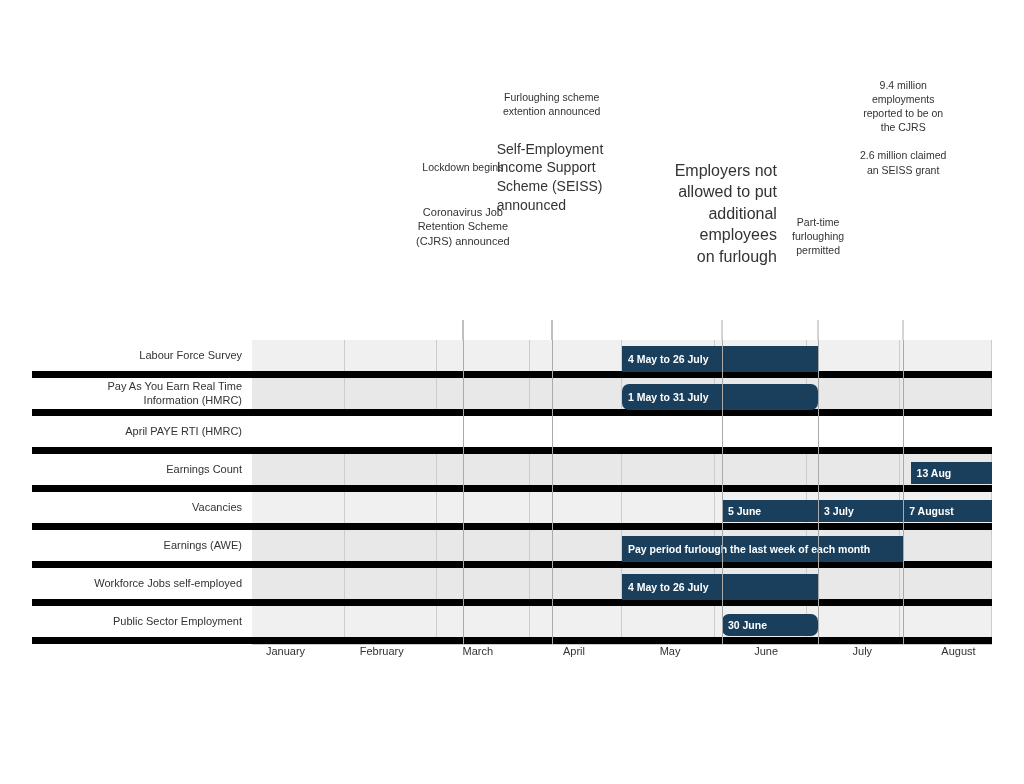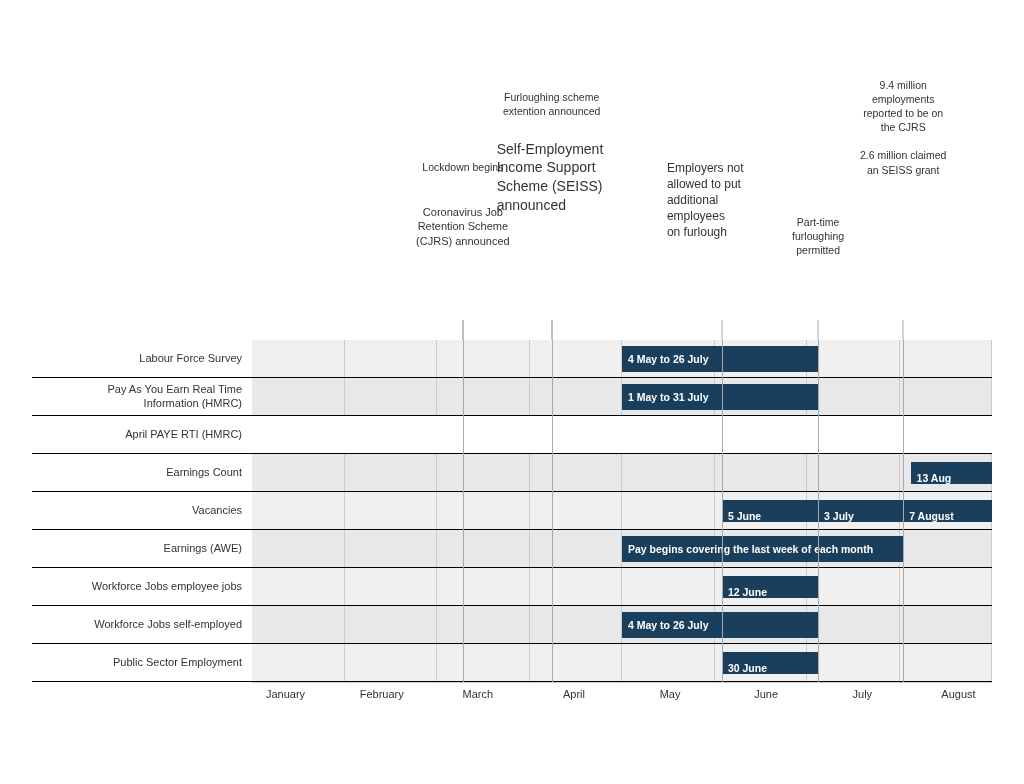--- a/index.html
+++ b/index.html
@@ -25,21 +25,21 @@
       margin: 0 auto;
     }
     
     .chart-rows {
       position: relative;
     }
     .chart-row {
       display: flex;
       align-items: center;
       height: 38px;
-      border-bottom: 1px solid #000000;
+      border-bottom: 7px solid #000000;
     }
     .chart-row:nth-child(odd) .row-cells {
       background: #f0f0f0;
     }
     .chart-row:nth-child(even) .row-cells {
       background: #e8e8e8;
     }
     .row-label {
       width: 220px;
       min-width: 220px;
@@ -80,36 +80,34 @@
       white-space: nowrap;
     }
     .bar-label {
       color: #fff;
       font-size: 10.5px;
       font-weight: bold;
     }
     .bar-sm {
       top: 8px;
       height: 22px;
-      align-items: flex-end;
     }
     
     .vline {
       position: absolute;
       top: 0;
       width: 1px;
       background: #aaa;
       pointer-events: none;
     }
     
     .x-axis {
       display: flex;
       margin-left: 220px;
       border-top: 1px solid #ccc;
-      padding-top: 5px;
       gap: 29px;
     }
     .x-axis-label {
       flex: 1;
       text-align: center;
       font-size: 11px;
       color: #333;
     }
     
     .ann-wrapper {
@@ -131,21 +129,21 @@
   <div class="ann-wrapper" id="ann-wrapper">
 
   <div style="position: absolute; left: 28.5%; top: 100px; transform: translateX(-50%); text-align: center; font-size: 10.5px; line-height: 1.35; color: rgb(51, 51, 51); width: 110px;">Lockdown begins</div>
       <div style="position: absolute; left: 28.5%; top: 260px; height: 20px; width: 1px; background: rgb(170, 170, 170); transform: translateX(-50%);"></div>
       <div style="position: absolute; left: 28.5%; top: 145px; transform: translateX(-50%); text-align: center; font-size: 11px; line-height: 1.35; color: rgb(51, 51, 51); width: 110px;">Coronavirus Job<br>Retention Scheme<br>(CJRS) announced</div>
       <div style="position: absolute; left: 28.5%; top: 260px; height: 20px; width: 1px; background: rgb(170, 170, 170); transform: translateX(-50%);"></div>
       <div style="position: absolute; left: 40.5%; top: 80px; transform: translateX(-50%); text-align: left; font-size: 14px; line-height: 1.35; color: rgb(51, 51, 51); width: 110px;">Self-Employment<br>Income Support<br>Scheme (SEISS)<br>announced</div>
       <div style="position: absolute; left: 40.5%; top: 260px; height: 20px; width: 1px; background: rgb(170, 170, 170); transform: translateX(-50%);"></div>
       <div style="position: absolute; left: 40.5%; top: 30px; transform: translateX(-50%); text-align: center; font-size: 10.5px; line-height: 1.35; color: rgb(51, 51, 51); width: 110px;">Furloughing scheme<br>extention announced</div>
       <div style="position: absolute; left: 40.5%; top: 260px; height: 20px; width: 1px; background: rgb(170, 170, 170); transform: translateX(-50%);"></div>
-      <div style="position: absolute; left: 63.5%; top: 100px; transform: translateX(-50%); text-align: left; font-size: 12px; line-height: 1.35; color: rgb(51, 51, 51); width: 110px;">Employers not<br>allowed to put<br>additional<br>employees<br>on furlough</div>
+      <div style="position: absolute; left: 63.5%; top: 100px; transform: translateX(-50%); text-align: right; font-size: 16px; line-height: 1.35; color: rgb(51, 51, 51); width: 110px;">Employers not<br>allowed to put<br>additional<br>employees<br>on furlough</div>
       <div style="position: absolute; left: 63.5%; top: 260px; height: 20px; width: 1px; background: rgb(170, 170, 170); transform: translateX(-50%);"></div>
       <div style="position: absolute; left: 76.5%; top: 155px; transform: translateX(-50%); text-align: center; font-size: 10.5px; line-height: 1.35; color: rgb(51, 51, 51); width: 110px;">Part-time<br>furloughing<br>permitted</div>
       <div style="position: absolute; left: 76.5%; top: 260px; height: 20px; width: 1px; background: rgb(170, 170, 170); transform: translateX(-50%);"></div>
       <div style="position: absolute; left: 88%; top: 18px; transform: translateX(-50%); text-align: center; font-size: 10.5px; line-height: 1.35; color: rgb(51, 51, 51); width: 110px;">9.4 million employments<br>reported to be on<br>the CJRS<br><br>2.6 million claimed<br>an SEISS grant</div>
       <div style="position: absolute; left: 88%; top: 260px; height: 20px; width: 1px; background: rgb(170, 170, 170); transform: translateX(-50%);"></div>
     </div>
 
   <div class="chart-rows" id="chart-rows" style="position: relative;">
 
   <div class="chart-row">
@@ -171,21 +169,21 @@
         <div class="row-cells">
           <div class="cell" style="background: rgb(232, 232, 232);"></div>
           <div class="cell" style="background: rgb(232, 232, 232);"></div>
           <div class="cell" style="background: rgb(232, 232, 232);"></div>
           <div class="cell" style="background: rgb(232, 232, 232);"></div>
           <div class="cell" style="background: rgb(232, 232, 232);"></div>
           <div class="cell" style="background: rgb(232, 232, 232);"></div>
           <div class="cell" style="background: rgb(232, 232, 232);"></div>
           <div class="cell" style="background: rgb(232, 232, 232);"></div>
           <div class="bar-container">
-            <div class="bar" style="left: 50%; width: 26.5%;">
+            <div class="bar" style="left: 50%; width: 26.5%; border-radius: 7px;">
               <span class="bar-label">1 May to 31 July</span>
             </div>
           </div>
         </div>
       </div>
       <div class="chart-row">
         <div class="row-label">April PAYE RTI (HMRC)</div>
       </div>
       <div class="chart-row">
         <div class="row-label">Earnings Count</div>
@@ -235,39 +233,21 @@
           <div class="cell" style="background: rgb(232, 232, 232);"></div>
           <div class="cell" style="background: rgb(232, 232, 232);"></div>
           <div class="cell" style="background: rgb(232, 232, 232);"></div>
           <div class="cell" style="background: rgb(232, 232, 232);"></div>
           <div class="cell" style="background: rgb(232, 232, 232);"></div>
           <div class="cell" style="background: rgb(232, 232, 232);"></div>
           <div class="cell" style="background: rgb(232, 232, 232);"></div>
           <div class="cell" style="background: rgb(232, 232, 232);"></div>
           <div class="bar-container">
             <div class="bar" style="left: 50%; width: 38%;">
-              <span class="bar-label">Pay begins covering the last week of each month</span>
-            </div>
-          </div>
-        </div>
-      </div>
-      <div class="chart-row">
-        <div class="row-label">Workforce Jobs employee jobs</div>
-        <div class="row-cells">
-          <div class="cell" style="background: rgb(240, 240, 240);"></div>
-          <div class="cell" style="background: rgb(240, 240, 240);"></div>
-          <div class="cell" style="background: rgb(240, 240, 240);"></div>
-          <div class="cell" style="background: rgb(240, 240, 240);"></div>
-          <div class="cell" style="background: rgb(240, 240, 240);"></div>
-          <div class="cell" style="background: rgb(240, 240, 240);"></div>
-          <div class="cell" style="background: rgb(240, 240, 240);"></div>
-          <div class="cell" style="background: rgb(240, 240, 240);"></div>
-          <div class="bar-container">
-            <div class="bar bar-sm" style="left: 63.5%; width: 13%;">
-              <span class="bar-label">12 June</span>
+              <span class="bar-label">Pay period furlough the last week of each month</span>
             </div>
           </div>
         </div>
       </div>
       <div class="chart-row">
         <div class="row-label">Workforce Jobs self-employed</div>
         <div class="row-cells">
           <div class="cell" style="background: rgb(232, 232, 232);"></div>
           <div class="cell" style="background: rgb(232, 232, 232);"></div>
           <div class="cell" style="background: rgb(232, 232, 232);"></div>
@@ -288,21 +268,21 @@
         <div class="row-cells">
           <div class="cell" style="background: rgb(240, 240, 240);"></div>
           <div class="cell" style="background: rgb(240, 240, 240);"></div>
           <div class="cell" style="background: rgb(240, 240, 240);"></div>
           <div class="cell" style="background: rgb(240, 240, 240);"></div>
           <div class="cell" style="background: rgb(240, 240, 240);"></div>
           <div class="cell" style="background: rgb(240, 240, 240);"></div>
           <div class="cell" style="background: rgb(240, 240, 240);"></div>
           <div class="cell" style="background: rgb(240, 240, 240);"></div>
           <div class="bar-container">
-            <div class="bar bar-sm" style="left: 63.5%; width: 13%;">
+            <div class="bar bar-sm" style="left: 63.5%; width: 13%; border-radius: 7px;">
               <span class="bar-label">30 June</span>
             </div>
           </div>
         </div>
       </div>
       <div style="position: absolute; inset: 0px 0px 0px 220px; pointer-events: none;">
         <div class="vline" style="left: 28.5%; height: 100%;"></div>
         <div class="vline" style="left: 28.5%; height: 100%;"></div>
         <div class="vline" style="left: 40.5%; height: 100%;"></div>
         <div class="vline" style="left: 40.5%; height: 100%;"></div>

